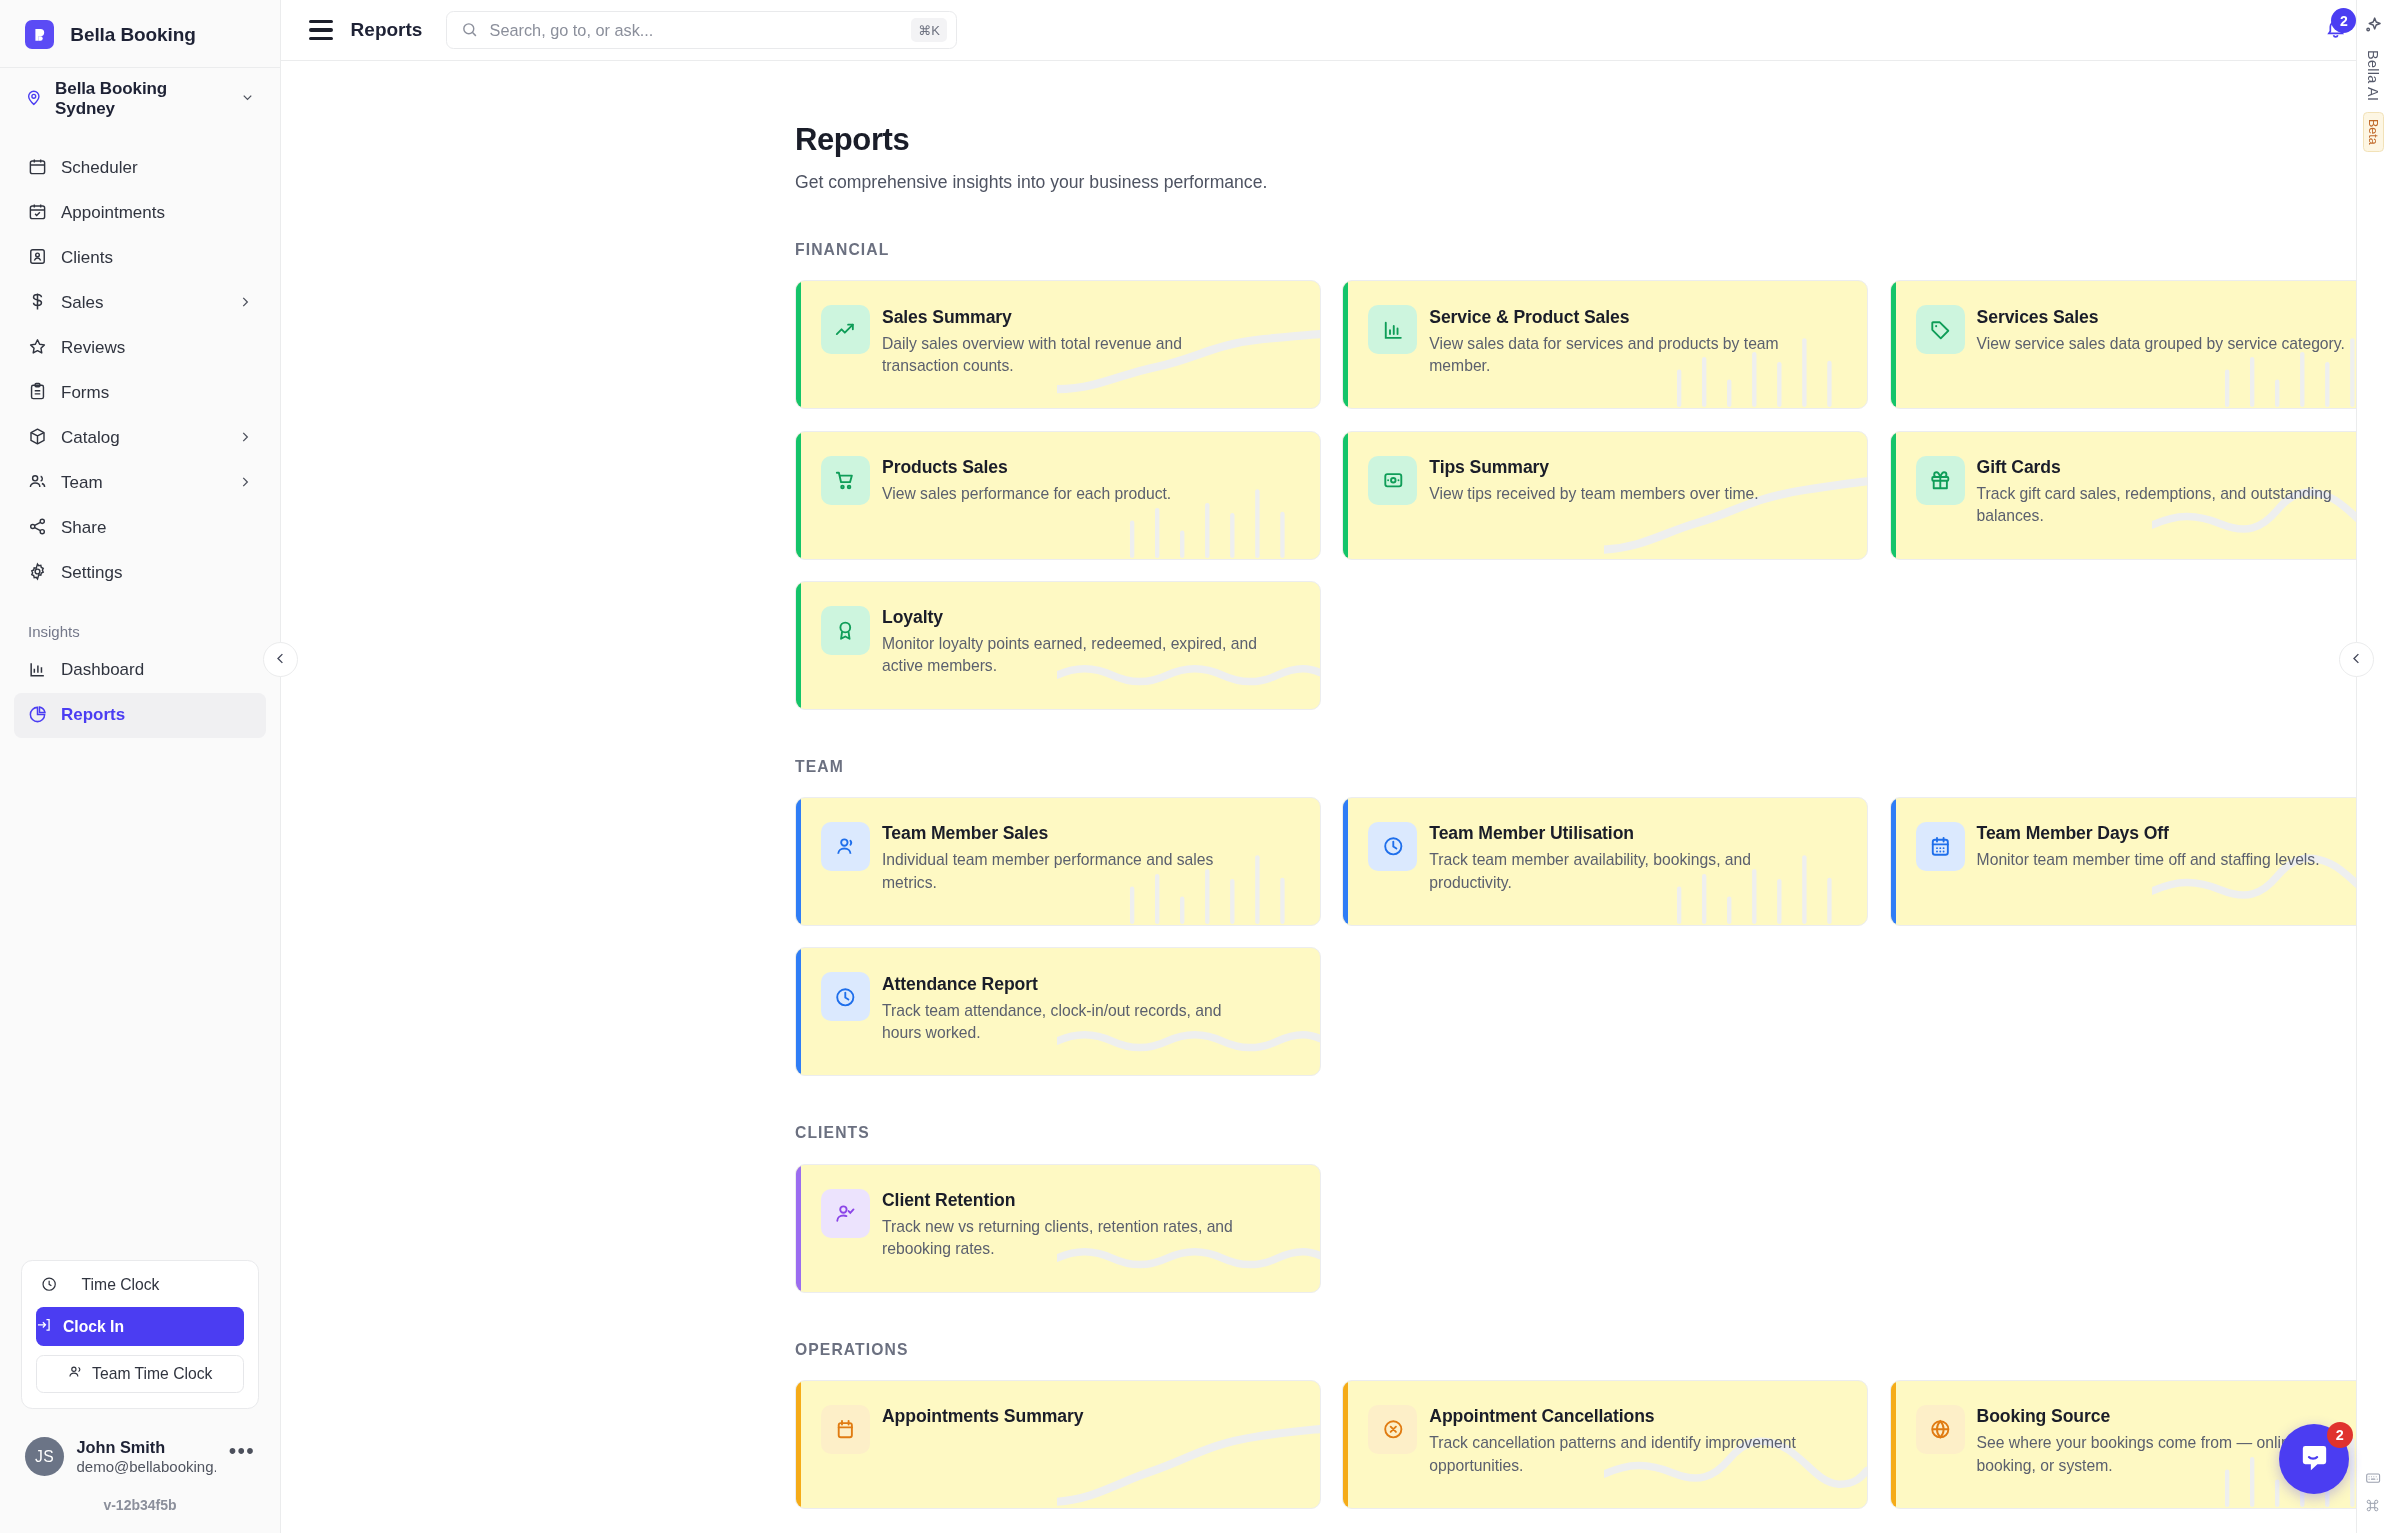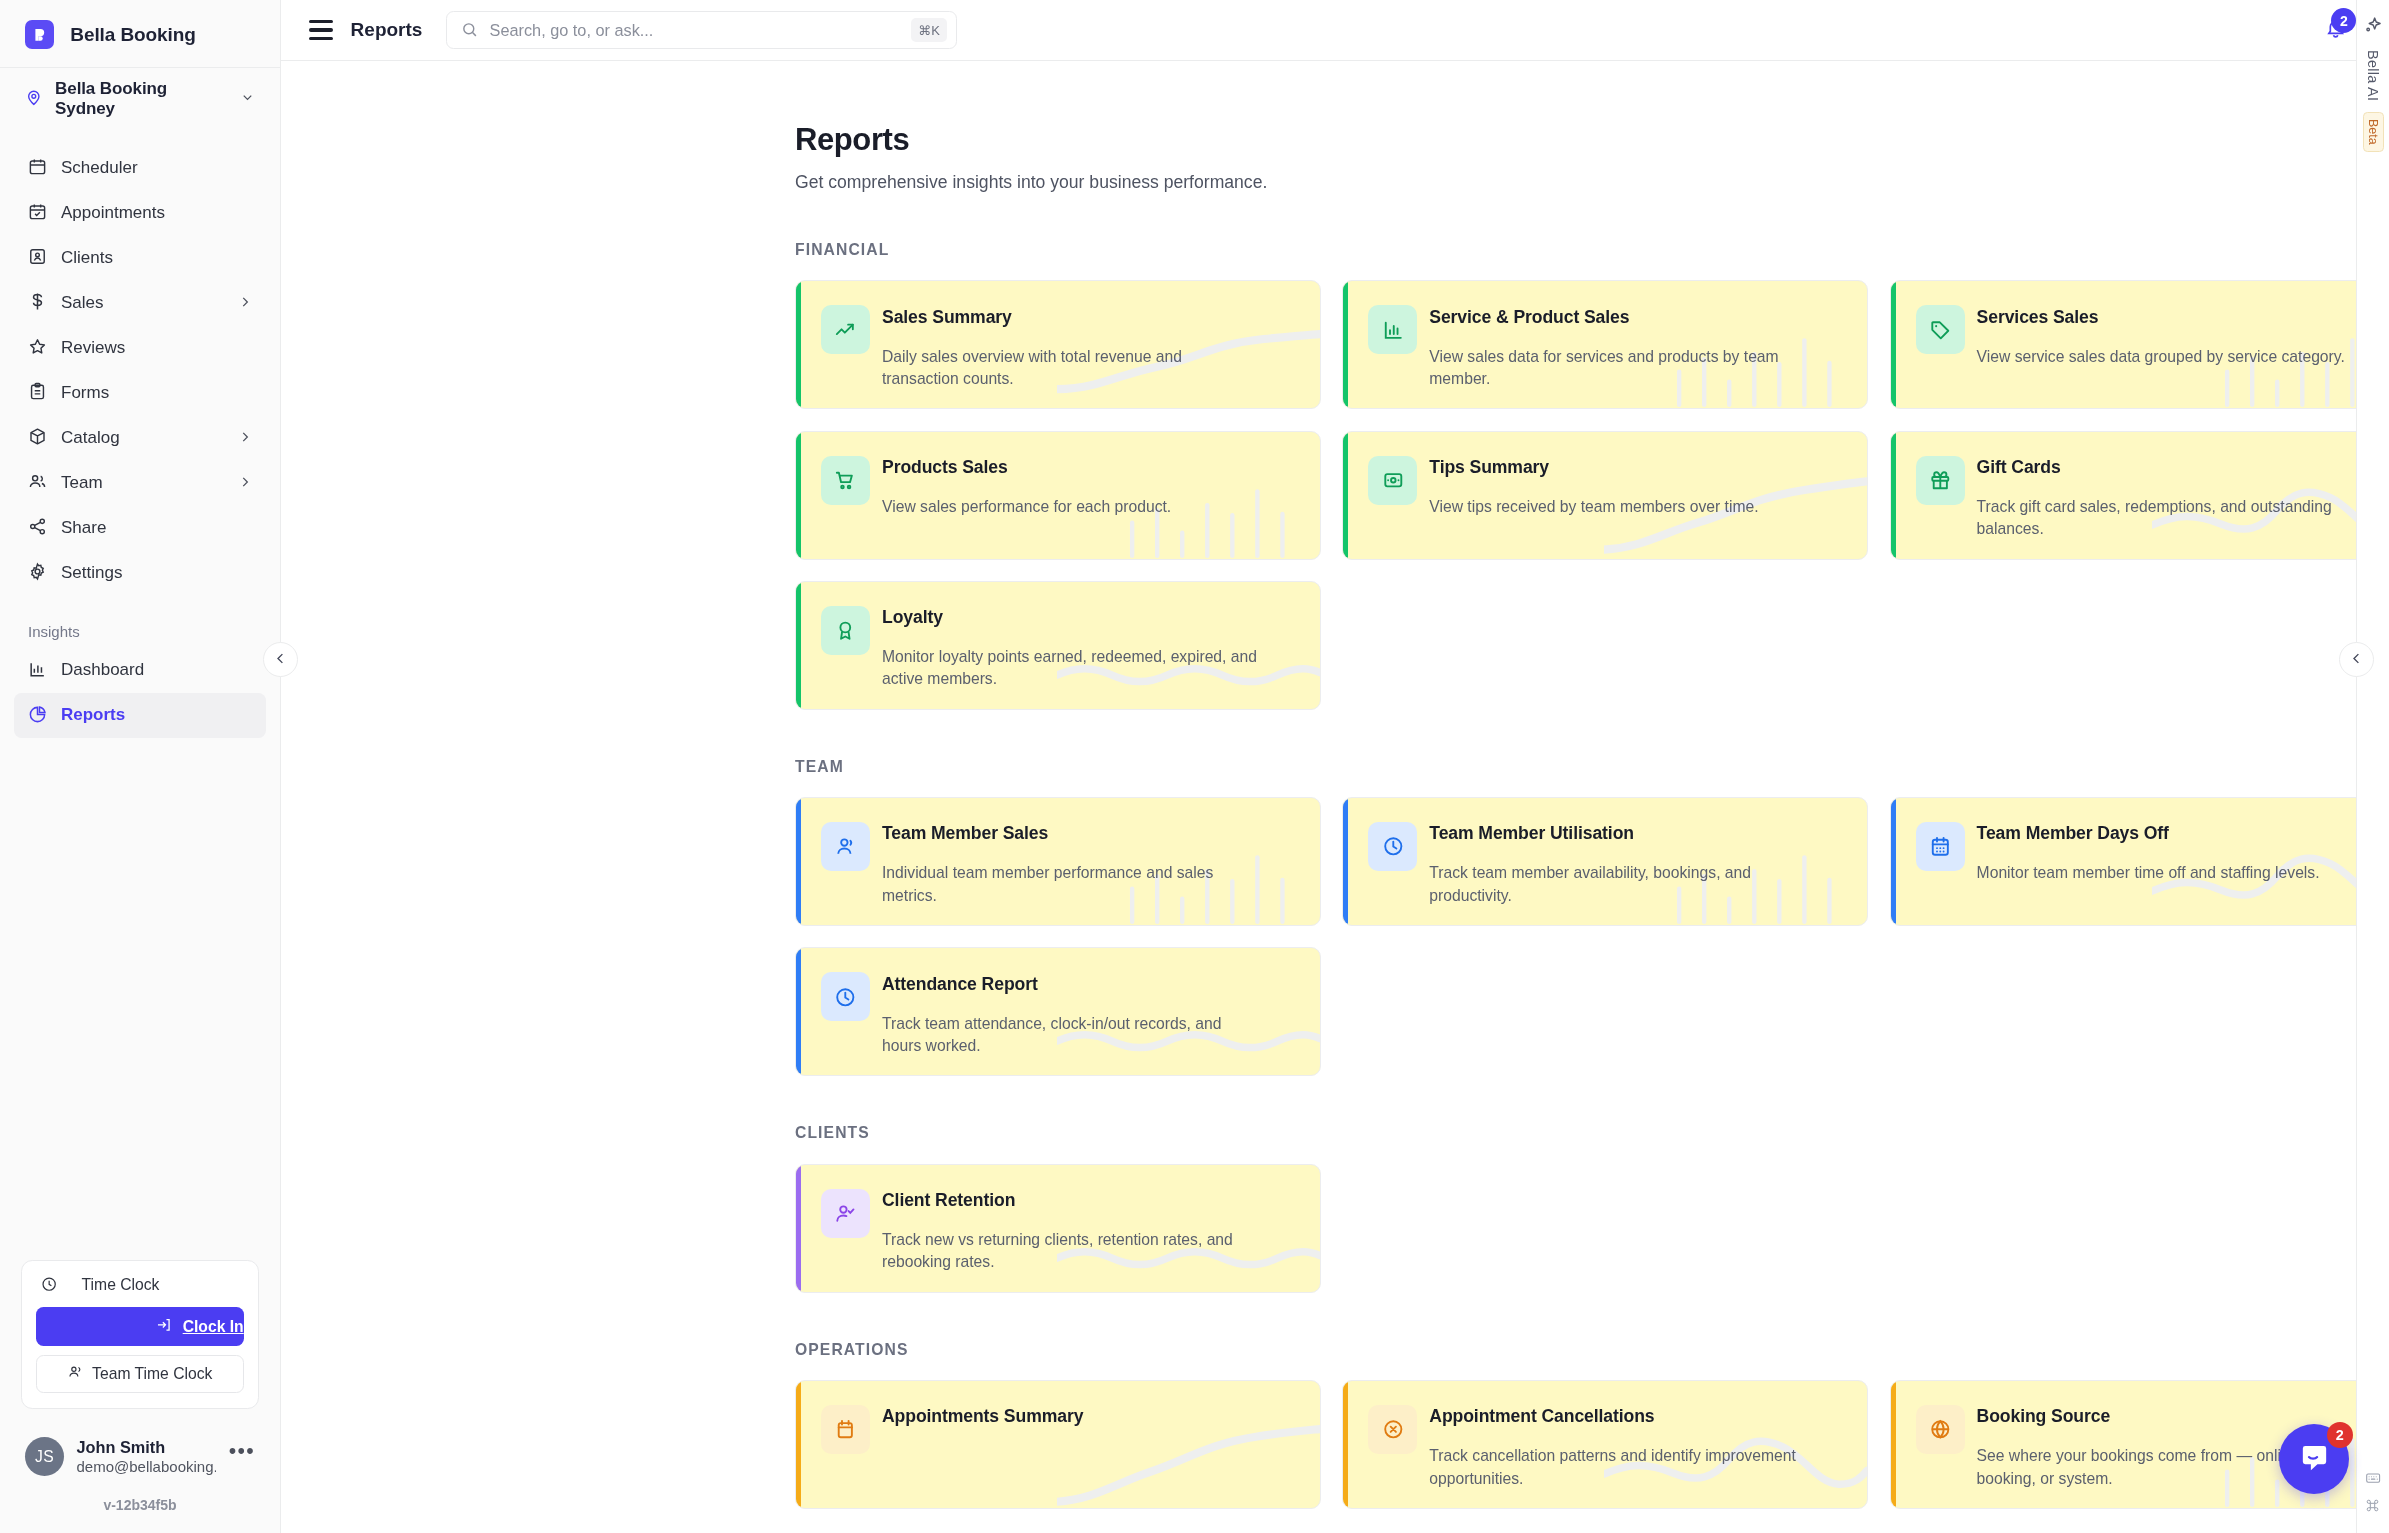--- a/index.html
+++ b/index.html
@@ -54,24 +54,23 @@
 
   .timeclock {
     margin: 0 21.3px 0 21.3px;
     background: #ffffff; border: 1.3px solid #e9eaec; border-radius: 11.3px;
     padding: 14px 14px 15px 14px;
   }
   .tc-head { display: flex; align-items: center; gap: 24px; padding: 1.3px 0 12.5px 5px; }
   .tc-head .label { font-size: 15.7px; color: #30343f; }
   .btn-clockin {
     width: 100%; height: 39px; border-radius: 7.5px; background: #4b3df2; color: #fff;
-    display: flex; align-items: center; justify-content: flex-end; gap: 11px;
+    display: flex; align-items: center; justify-content: flex-start; gap: 11px;
     font-size: 15.7px; font-weight: 600; cursor: pointer; border: none;
     font-family: "Liberation Sans", sans-serif;
-    text-decoration: underline;
   }
   .btn-teamclock {
     width: 100%; height: 38px; border-radius: 7.5px; background: #fff; color: #30343f;
     border: 1.3px solid #e6e7ea; margin-top: 8.8px;
     display: flex; align-items: center; justify-content: center; gap: 8.8px;
     font-size: 15.7px; cursor: pointer;
     font-family: "Liberation Sans", sans-serif;
   }
 
   .user-row { display: flex; align-items: center; gap: 12.5px; padding: 28px 25px 5px 25px; }
@@ -154,21 +153,21 @@
   .card .accent {
     position: absolute; left: 0; top: 0; bottom: 0; width: 5px; border-radius: 10px 0 0 10px;
   }
   .card .decor { position: absolute; right: 0; bottom: 0; width: 263px; height: 94px; pointer-events: none; }
   .card-icon {
     width: 49px; height: 49px; border-radius: 10px; flex: 0 0 49px;
     display: flex; align-items: center; justify-content: center; z-index: 2;
   }
   .card-body { z-index: 2; padding-top: 1.3px; }
   .card-title { font-size: 17.6px; font-weight: 700; color: #1a1d29; letter-spacing: -0.1px; }
-  .card-desc { font-size: 15.7px; color: #5b606e; line-height: 1.42; margin-top: 18px; max-width: 376px; }
+  .card-desc { font-size: 15.7px; color: #5b606e; line-height: 1.42; margin-top: 5px; max-width: 376px; }
 
   
   .right-rail {
     position: absolute; right: 0; top: 0; width: 33px; height: 1534px;
     border-left: 1.3px solid #ebeced; background: #fff;
     display: flex; flex-direction: column; align-items: center; gap: 11.3px;
     padding-top: 16.3px; z-index: 10;
   }
   .rail-label {
     writing-mode: vertical-rl; font-size: 14.4px; color: #55596a; letter-spacing: 0.3px;

